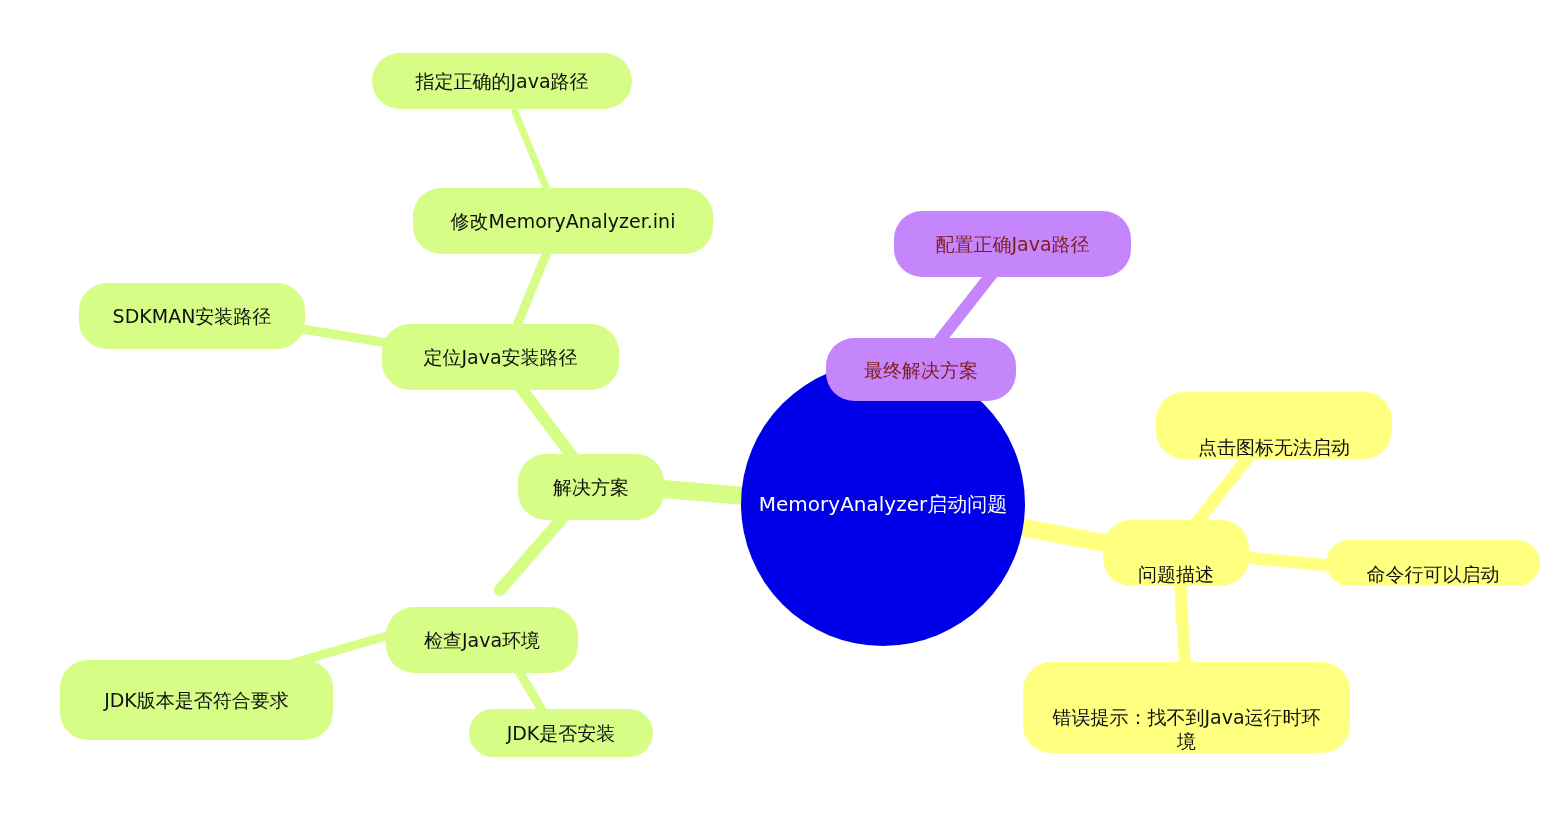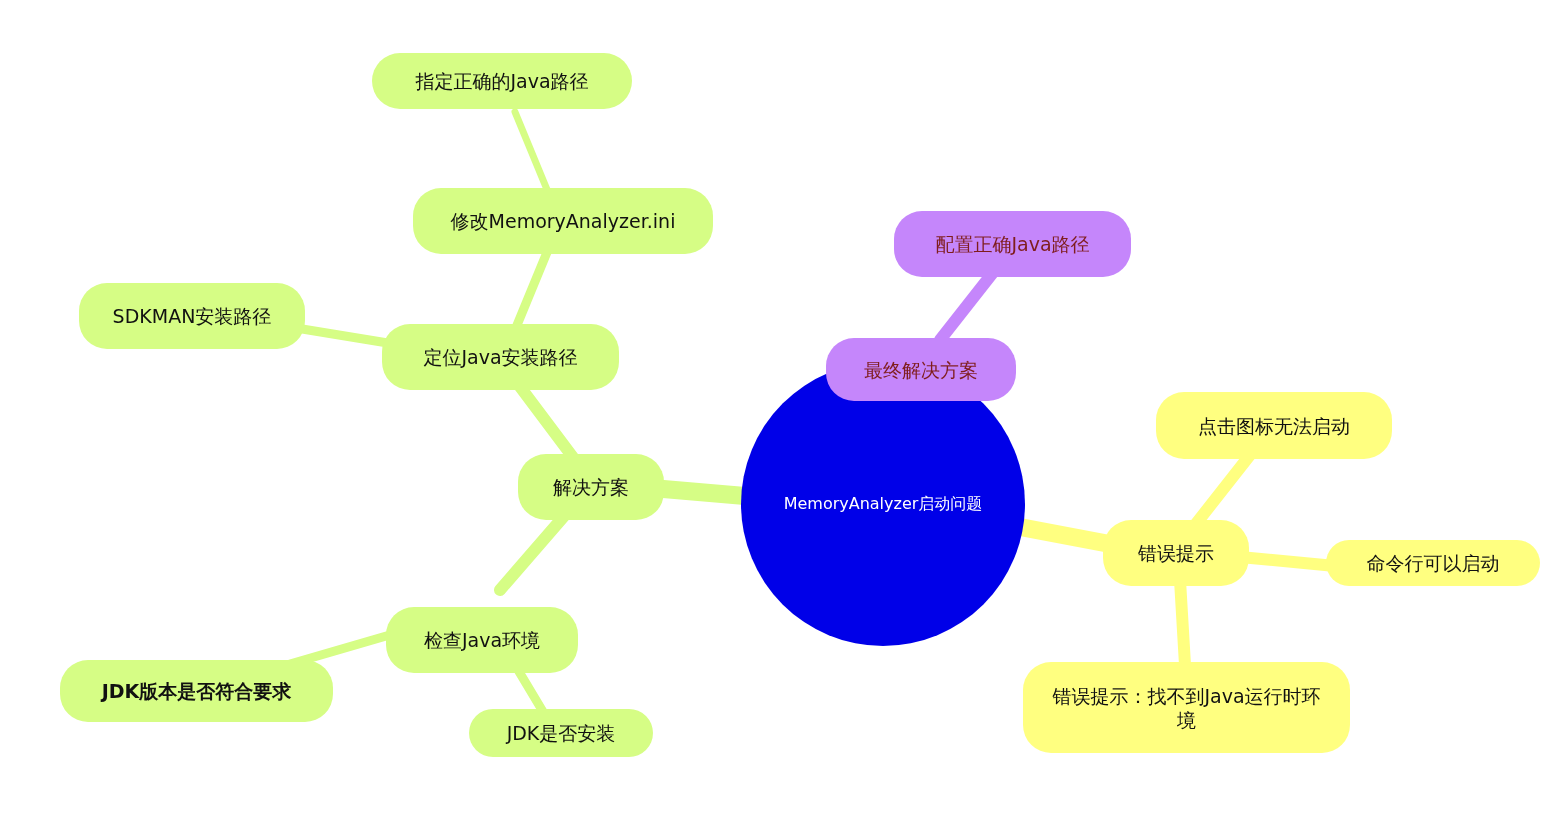--- a/index.html
+++ b/index.html
@@ -3,24 +3,24 @@
   <meta charset="utf-8">
   <style>
     html, body { margin: 0; padding: 0; background: #ffffff; }
     body { width: 1560px; height: 822px; position: relative; overflow: hidden;
            font-family: "DejaVu Sans", "Liberation Sans", sans-serif; }
     #edges { position: absolute; left: 0; top: 0; width: 1560px; height: 822px; }
     .node { position: absolute; display: flex; align-items: center; justify-content: center;
             text-align: center; border-radius: 28px; font-size: 19px; color: #111111;
             box-sizing: border-box; padding: 0 14px; line-height: 24px; }
     .green { background: #d6fd85; }
-    .yellow { background: #ffff80; }
+    .yellow { background: #ffff80; align-items: flex-end; }
     .purple { background: #c586fb; color: #7f1d1d; }
     .root { position: absolute; border-radius: 50%; background: #0000e8; color: #ffffff;
-            display: flex; align-items: center; justify-content: center; font-size: 16px;
+            display: flex; align-items: center; justify-content: center; font-size: 20px;
             text-align: center; }
   </style>
 </head>
 <body>
 
 <svg id="edges" viewBox="0 0 1560 822">
 
   <g stroke="#d6fd85" stroke-linecap="round" fill="none">
     <line x1="745" y1="496" x2="640" y2="487" stroke-width="18"></line>
     <line x1="575" y1="460" x2="515" y2="380" stroke-width="12"></line>
@@ -49,21 +49,21 @@
 </div>
 
 <div class="node purple" style="left:826px; top:338px; width:190px; height:63px;">
   <span>最终解决方案</span>
 </div>
 <div class="node purple" style="left:894px; top:211px; width:237px; height:66px;">
   <span>配置正确Java路径</span>
 </div>
 
 <div class="node yellow" style="left:1103px; top:520px; width:146px; height:66px;">
-  <span>错误提示</span>
+  <span>问题描述</span>
 </div>
 <div class="node yellow" style="left:1156px; top:392px; width:236px; height:67px;">
   <span>点击图标无法启动</span>
 </div>
 <div class="node yellow" style="left:1326px; top:540px; width:214px; height:46px;">
   <span>命令行可以启动</span>
 </div>
 <div class="node yellow" style="left:1023px; top:662px; width:327px; height:91px; padding:0 24px;">
   <span>错误提示：找不到Java运行时环境</span>
 </div>
@@ -79,18 +79,18 @@
 </div>
 <div class="node green" style="left:413px; top:188px; width:300px; height:66px;">
   <span>修改MemoryAnalyzer.ini</span>
 </div>
 <div class="node green" style="left:372px; top:53px; width:260px; height:56px;">
   <span>指定正确的Java路径</span>
 </div>
 <div class="node green" style="left:386px; top:607px; width:192px; height:66px;align-items:center;">
   <span>检查Java环境</span>
 </div>
-<div class="node green" style="left:60px; top:660px; width:273px; height:62px;font-weight:bold;">
+<div class="node green" style="left:60px; top:660px; width:273px; height:80px;">
   <span>JDK版本是否符合要求</span>
 </div>
 <div class="node green" style="left:469px; top:709px; width:184px; height:48px;">
   <span>JDK是否安装</span>
 </div>
 
 </body></html>

